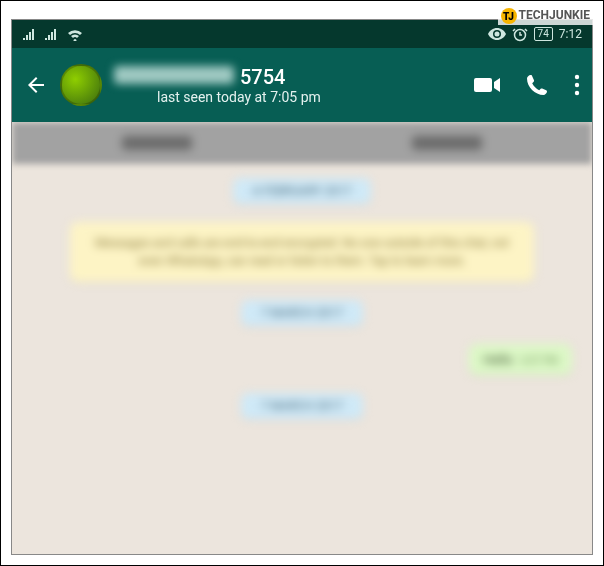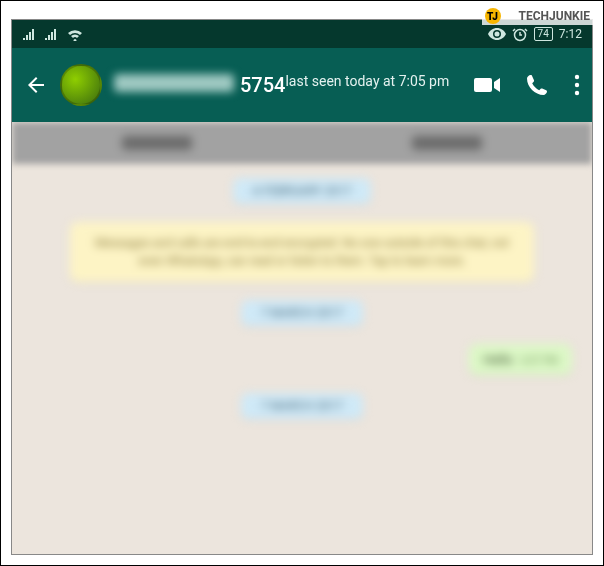--- a/index.html
+++ b/index.html
@@ -15,22 +15,21 @@
     }
     .watermark {
       position: absolute;
       top: 6px;
       right: 10px;
       z-index: 200;
       font-size: 12px;
       font-weight: 700;
       color: #555;
       display: flex;
-      align-items: center;
-      gap: 18px;
+      gap: 2px;
       background: rgba(255,255,255,0.8);
       padding: 1px 3px;
     }
     .watermark .tj {
       width: 16px; height: 16px;
       background: #f7b500;
       border-radius: 50%;
       display: inline-flex;
       align-items: center; justify-content: center;
       font-size: 10px; font-weight: 900; color: #000;
@@ -72,31 +71,31 @@
       gap: 12px;
     }
     .back-arrow { font-size: 26px; color: #fff; }
     .avatar {
       width: 42px; height: 42px;
       border-radius: 50%;
       background: radial-gradient(circle at 35% 35%, #8fce00, #3a6b0f);
       border: 2px solid rgba(0,0,0,0.2);
       filter: blur(0.5px);
     }
-    .header-text { flex: 1; display: flex; line-height: 1.2; }
+    .header-text { flex: 1; display: flex; flex-direction: column; line-height: 1.2; }
     .contact-line { display: flex; align-items: baseline; gap: 6px; }
     .contact-blur {
       display: inline-block;
       width: 120px; height: 18px;
       background: #9fc9c2;
       border-radius: 4px;
       filter: blur(4px);
     }
     .contact-suffix { font-size: 20px; font-weight: 500; }
-    .last-seen { font-size: 14px; color: #e4f1ef; }
+    .last-seen { font-size: 14px; color: #e4f1ef; margin-left: 43px; }
     .header-icons { display: flex; gap: 26px; align-items: center; }
     .header-icons .icon { color: #fff; }
     .chat-body {
       flex: 1;
       background: #ece5dd;
       position: relative;
       overflow: hidden;
     }
     .tab-strip {
       height: 42px;

